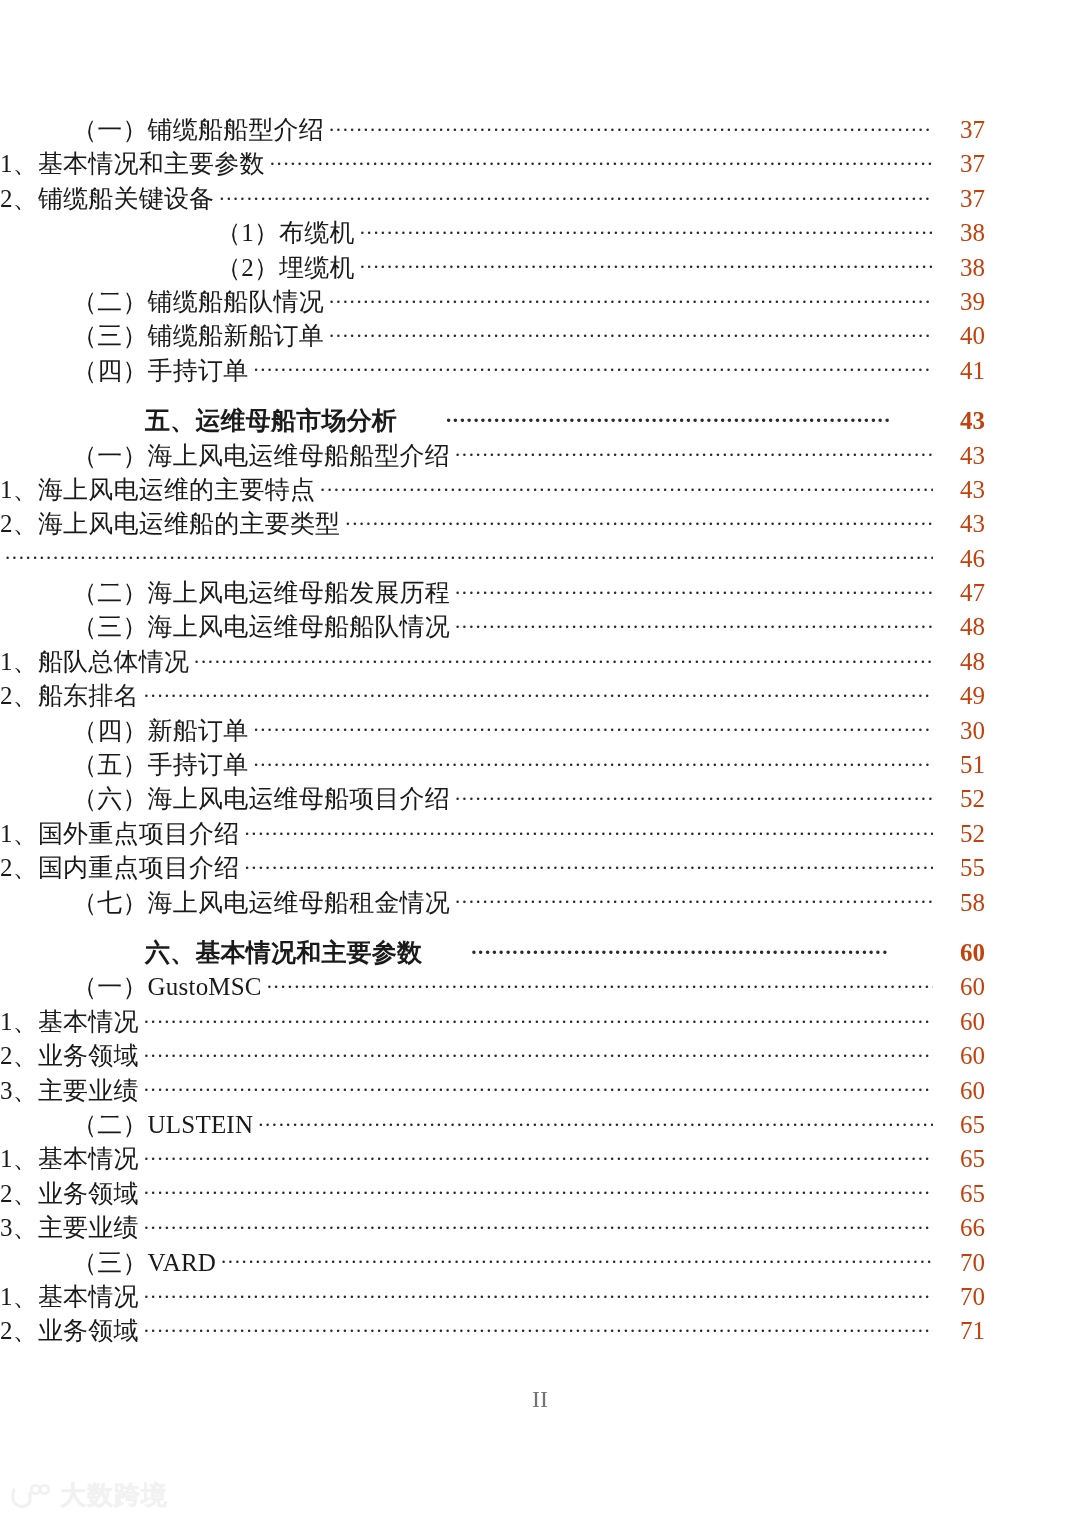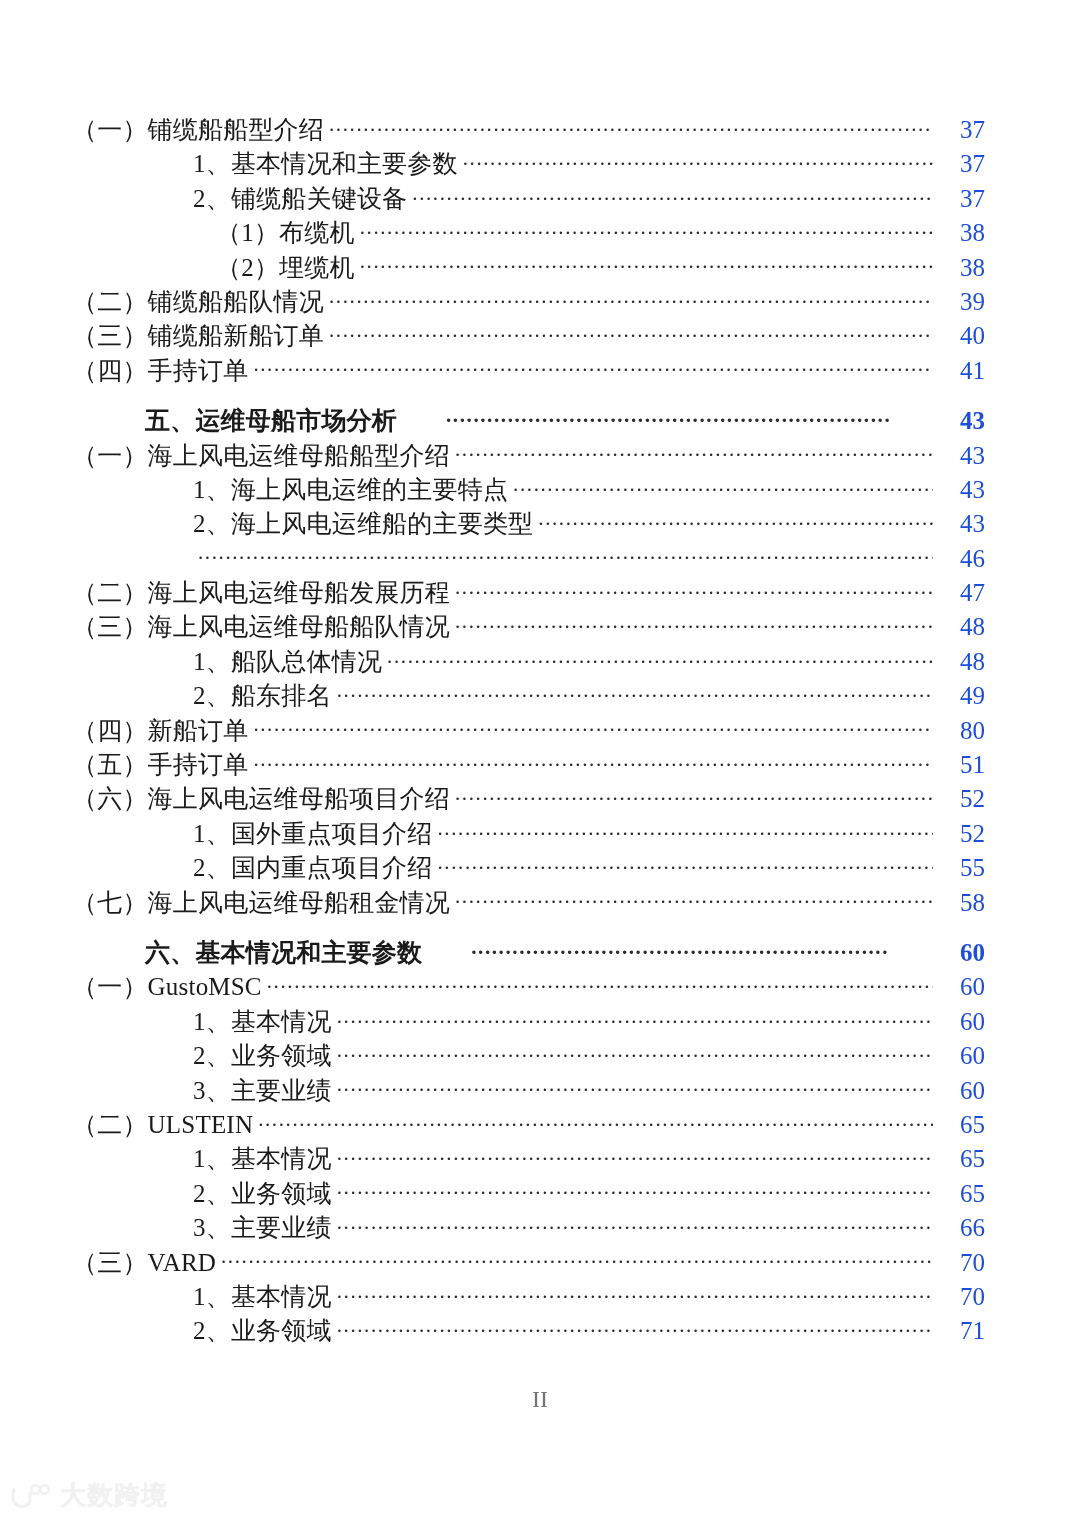--- a/index.html
+++ b/index.html
@@ -54,27 +54,27 @@
     left: 0;
     bottom: 0.06em;
     white-space: nowrap;
   }
 
   .toc-entry .page-no {
     flex: 0 0 auto;
     width: 50px;
     text-align: right;
     font-size: 25px;
-    color: #1d4ed8;
+    color: #c2410c;
   }
 
   
   .lvl-h  { padding-left: 145px; font-weight: bold; }
   .lvl-1  { padding-left: 72px; }
-  .lvl-2  { padding-left: 193px; }
+  .lvl-2  { }
   .lvl-3  { padding-left: 216px; }
 
   .right-pad { padding-right: 95px; }
 
   .gap-before { margin-top: 16px; gap: 44px; }
 
   .page-number {
     position: absolute;
     left: 0;
     top: 1386px;
@@ -194,21 +194,21 @@
         <span class="page-no">48</span>
       </div>
       <div class="toc-entry right-pad lvl-2">
         <span class="label">2、船东排名</span>
         <span class="leader"></span>
         <span class="page-no">49</span>
       </div>
       <div class="toc-entry right-pad lvl-1">
         <span class="label">（四）新船订单</span>
         <span class="leader"></span>
-        <span class="page-no">80</span>
+        <span class="page-no">30</span>
       </div>
       <div class="toc-entry right-pad lvl-1">
         <span class="label">（五）手持订单</span>
         <span class="leader"></span>
         <span class="page-no">51</span>
       </div>
       <div class="toc-entry right-pad lvl-1">
         <span class="label">（六）海上风电运维母船项目介绍</span>
         <span class="leader"></span>
         <span class="page-no">52</span>

